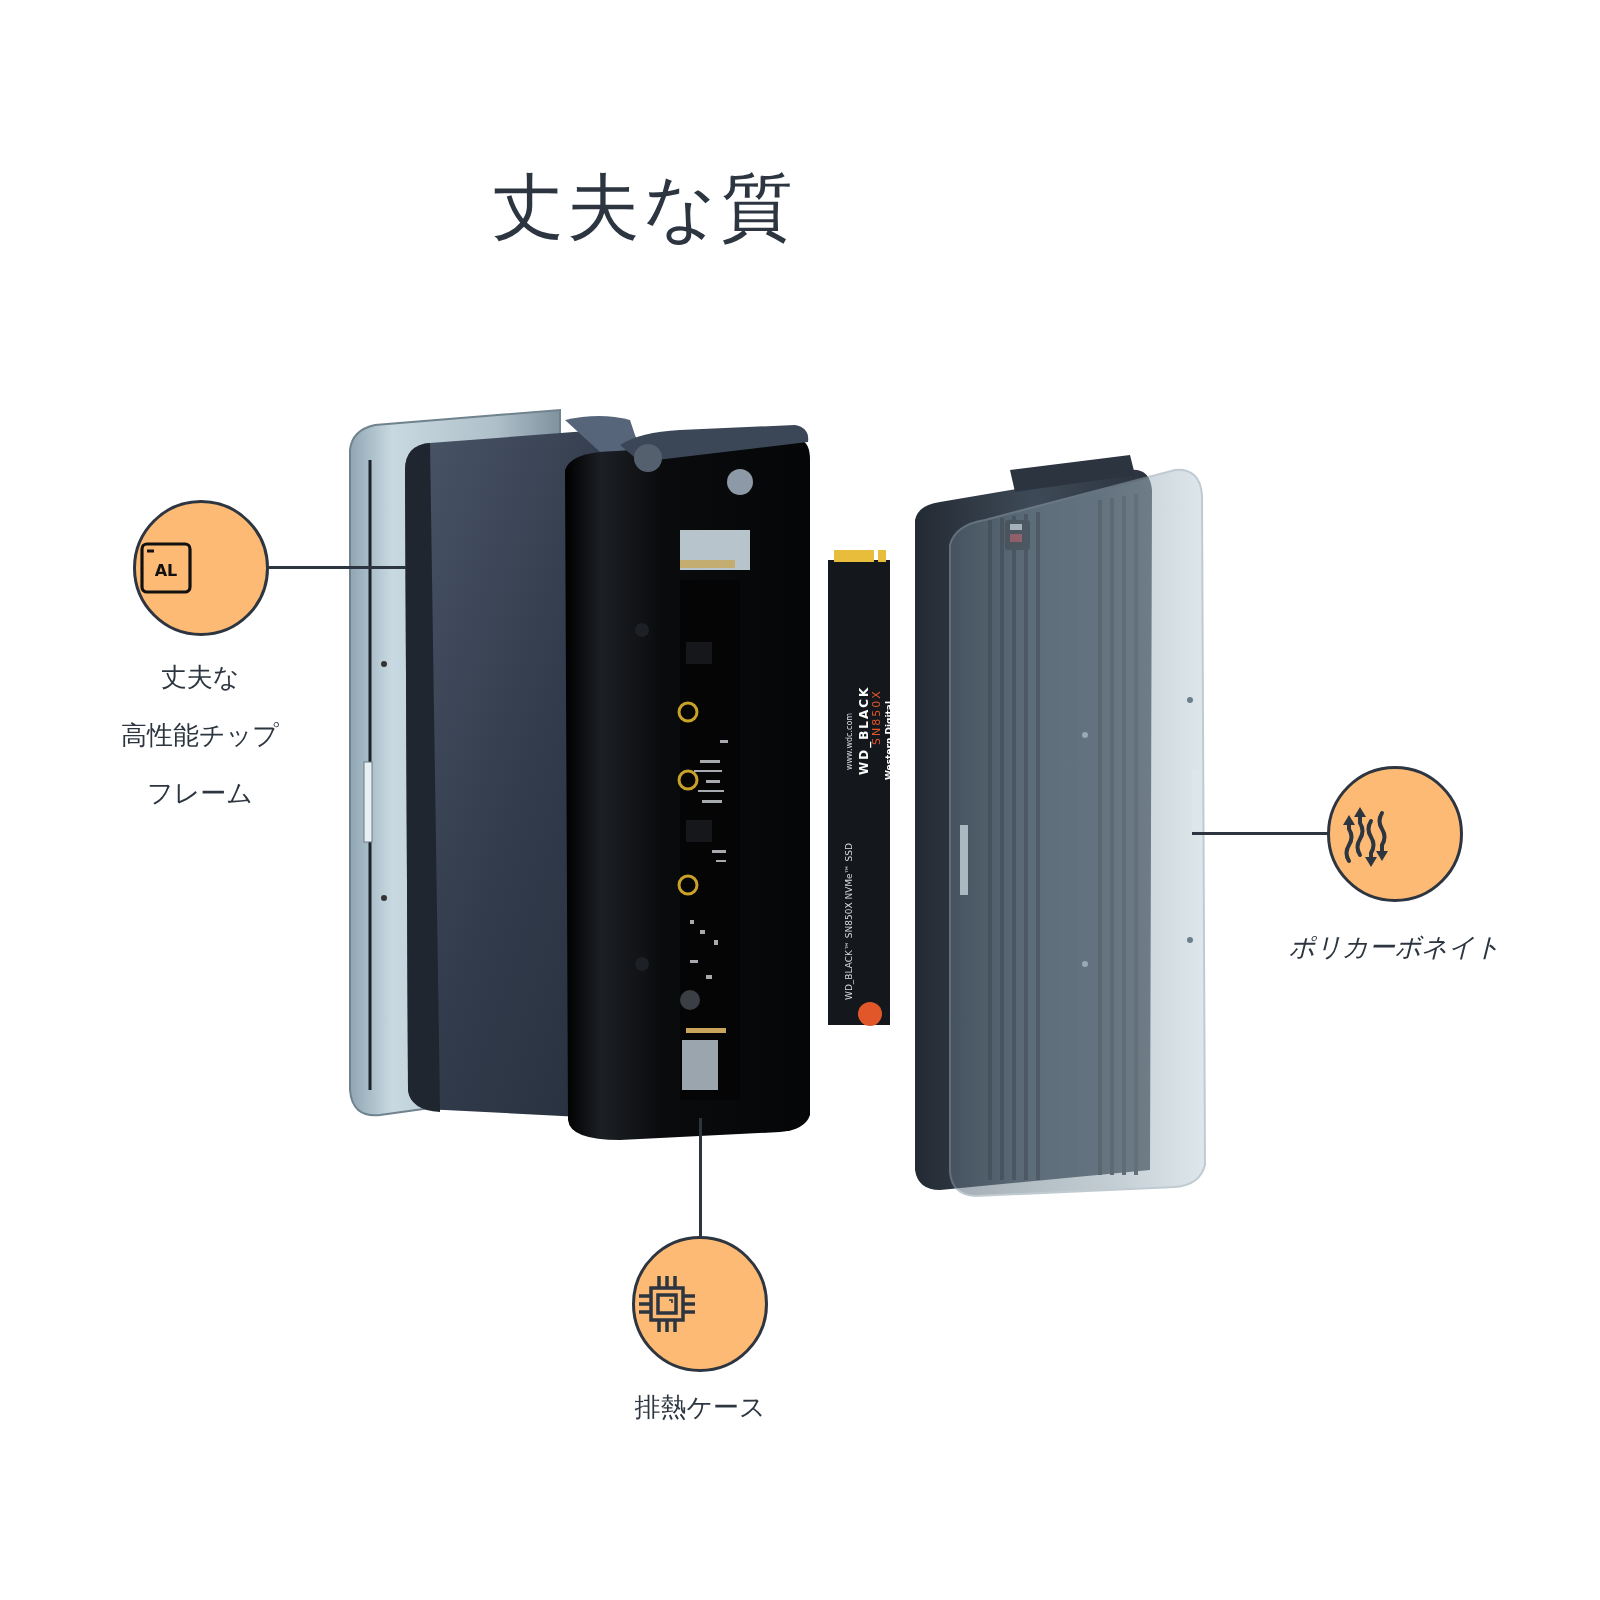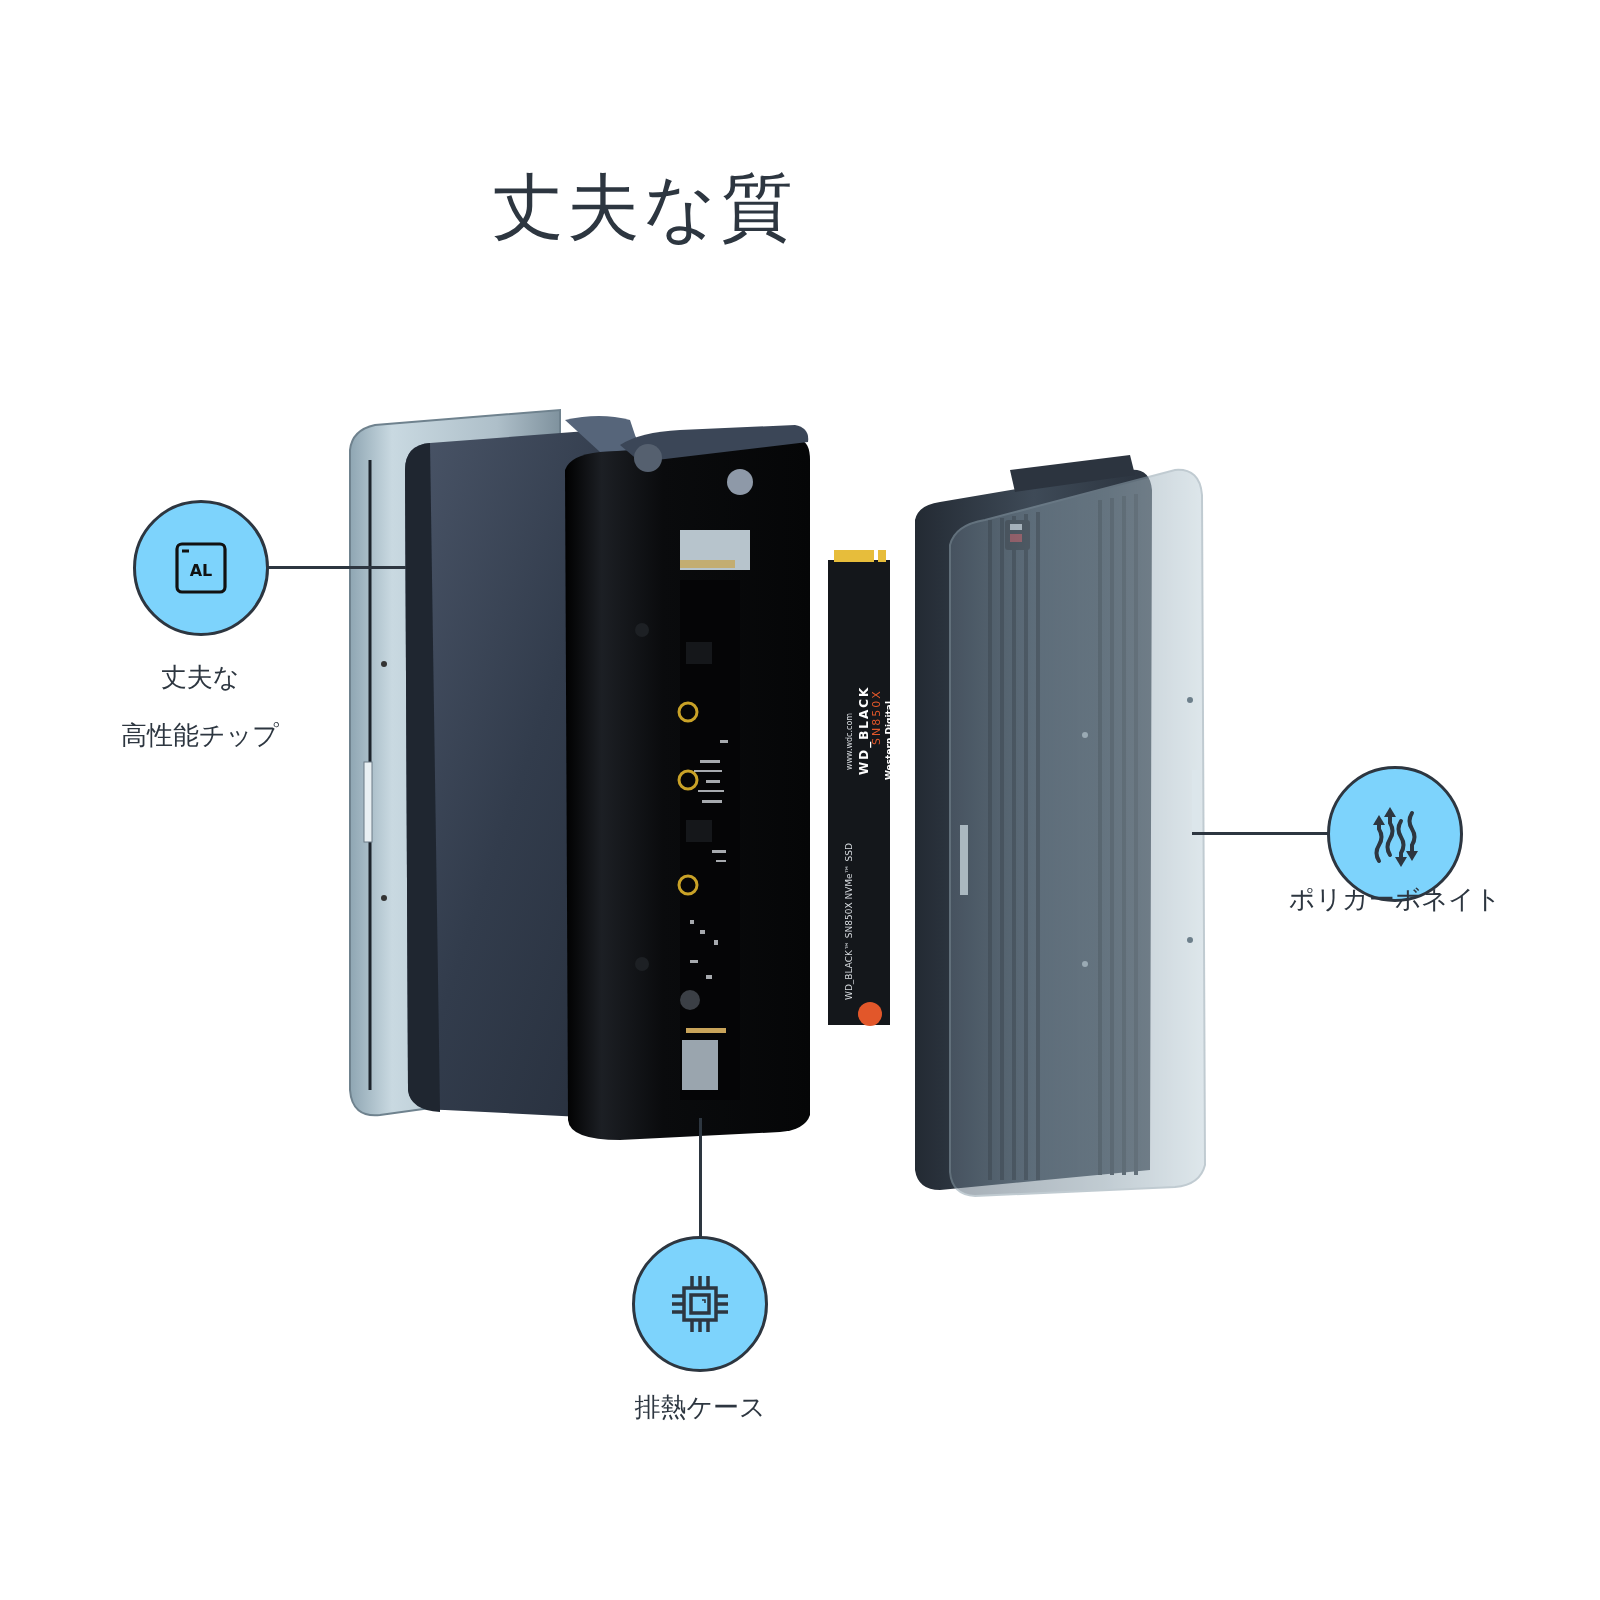--- a/index.html
+++ b/index.html
@@ -6,21 +6,21 @@
   body {
     width: 1600px; height: 1600px; background: #ffffff; position: relative; overflow: hidden;
     font-family: "DejaVu Sans", "Liberation Sans", sans-serif; color: #2d3640;
   }
   .title {
     position: absolute; left: 0; width: 1288px; top: 160px; text-align: center;
     font-size: 72px; letter-spacing: 4px; font-weight: normal; color: #2d3640; margin: 0;
   }
   .callout-circle {
     position: absolute; width: 136px; height: 136px; border: 3px solid #2d3640; border-radius: 50%;
-    box-sizing: border-box; display: flex; align-items: center; justify-content: center; background: #7dd3fc;
+    box-sizing: border-box; display: flex; align-items: center; background: #fdba74;
   }
   .line { position: absolute; background: #2d3640; }
   .label {
     position: absolute; text-align: center; font-size: 26px; line-height: 58px; color: #2d3640;
   }
   .label div { white-space: nowrap; }
 
   
   .scene { position: absolute; left: 0; top: 0; width: 1600px; height: 1600px; }
 </style>
@@ -163,40 +163,41 @@
 <div class="callout-circle" style="left:133px; top:500px;">
   <svg width="60" height="60" viewBox="0 0 60 60">
     <rect x="6" y="6" width="48" height="48" rx="5" fill="none" stroke="#111" stroke-width="3.2"></rect>
     <line x1="11" y1="13" x2="18" y2="13" stroke="#111" stroke-width="3"></line>
     <text x="30" y="38" text-anchor="middle" font-family="'DejaVu Sans', sans-serif" font-weight="bold" font-size="16" fill="#111">AL</text>
   </svg>
 </div>
 <div class="label" style="left:80px; width:240px; top:648px;">
   <div>丈夫な</div>
   <div>高性能チップ</div>
+  <div>フレーム</div>
 </div>
 
 <div class="line" style="left:1192px; top:832px; width:136px; height:3px;"></div>
 <div class="callout-circle" style="left:1327px; top:766px;">
   <svg width="70" height="70" viewBox="0 0 70 70">
     <g fill="none" stroke="#2d3640" stroke-width="4" stroke-linecap="round">
       <path d="M19 62 Q14 54 19 46 Q24 38 19 30 L19 24"></path>
       <path d="M30 56 Q25 48 30 40 Q35 32 30 24 L30 16"></path>
       <path d="M41 22 Q36 30 41 38 Q46 46 41 54 L41 60"></path>
       <path d="M52 14 Q47 22 52 30 Q57 38 52 46 L52 54"></path>
     </g>
     <g fill="#2d3640">
       <polygon points="13,26 19,16 25,26"></polygon>
       <polygon points="24,18 30,8 36,18"></polygon>
       <polygon points="35,58 41,68 47,58"></polygon>
       <polygon points="46,52 52,62 58,52"></polygon>
     </g>
   </svg>
 </div>
-<div class="label" style="left:1255px; width:280px; top:870px;">
+<div class="label" style="left:1255px; width:280px; top:918px;font-style:italic;">
   <div>ポリカーボネイト</div>
 </div>
 
 <div class="line" style="left:699px; top:1118px; width:3px; height:120px;"></div>
 <div class="callout-circle" style="left:632px; top:1236px;">
   <svg width="64" height="64" viewBox="0 0 64 64">
     <g fill="none" stroke="#2d3640" stroke-width="3.5">
       <rect x="16" y="16" width="32" height="32"></rect>
       <rect x="23" y="23" width="18" height="18"></rect>
       <line x1="24" y1="4" x2="24" y2="16"></line>

